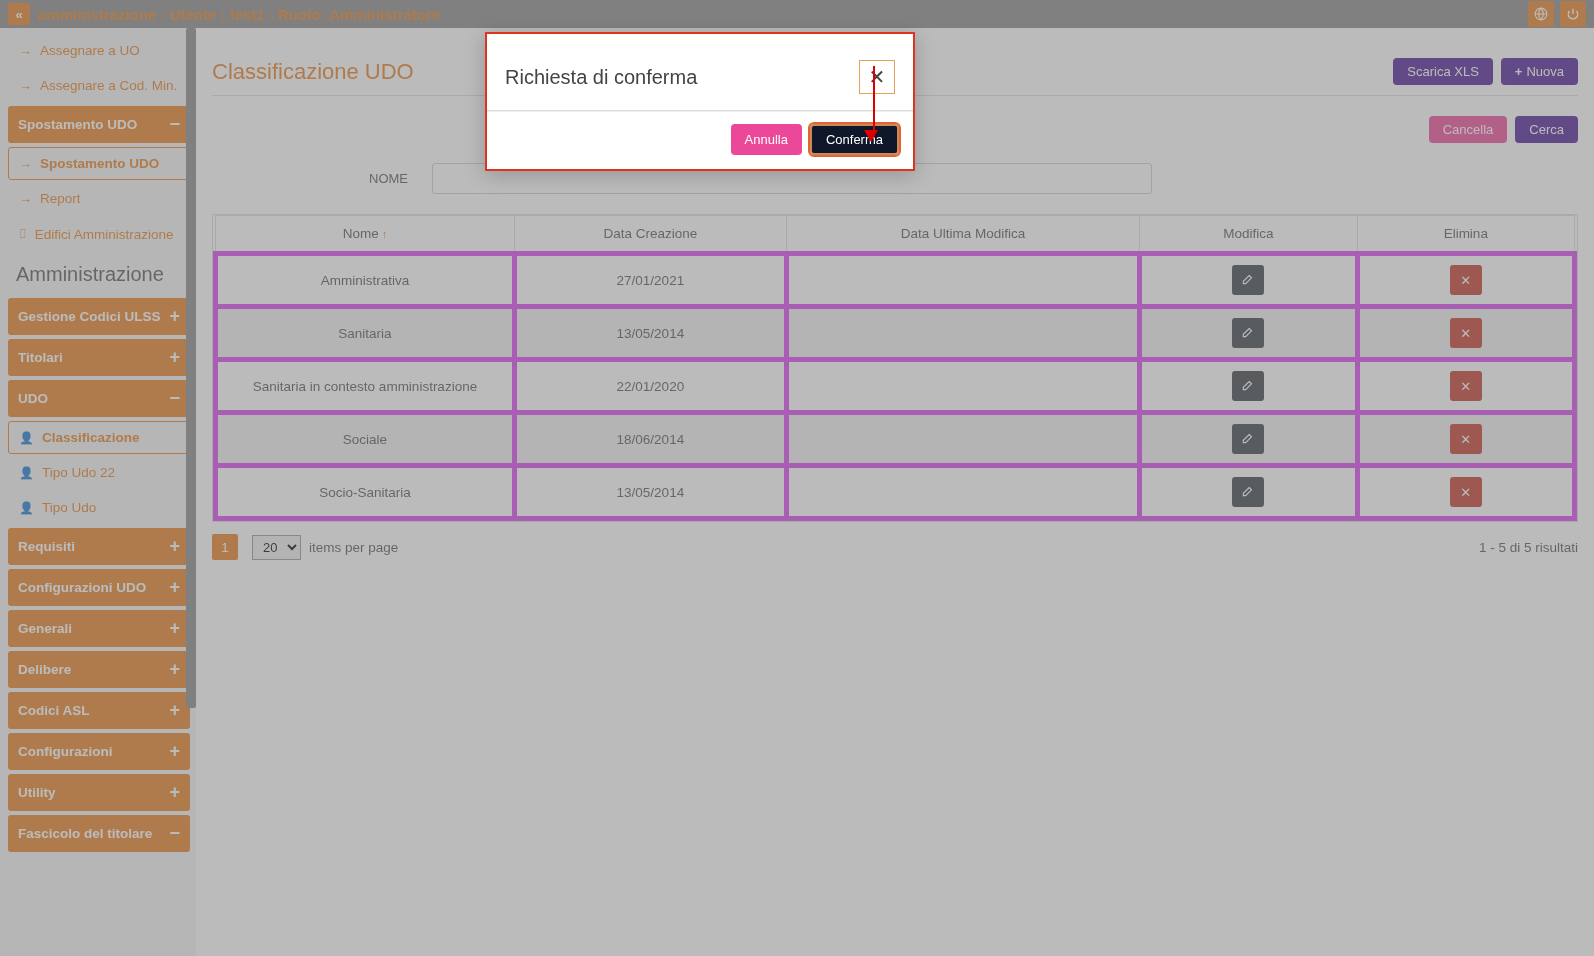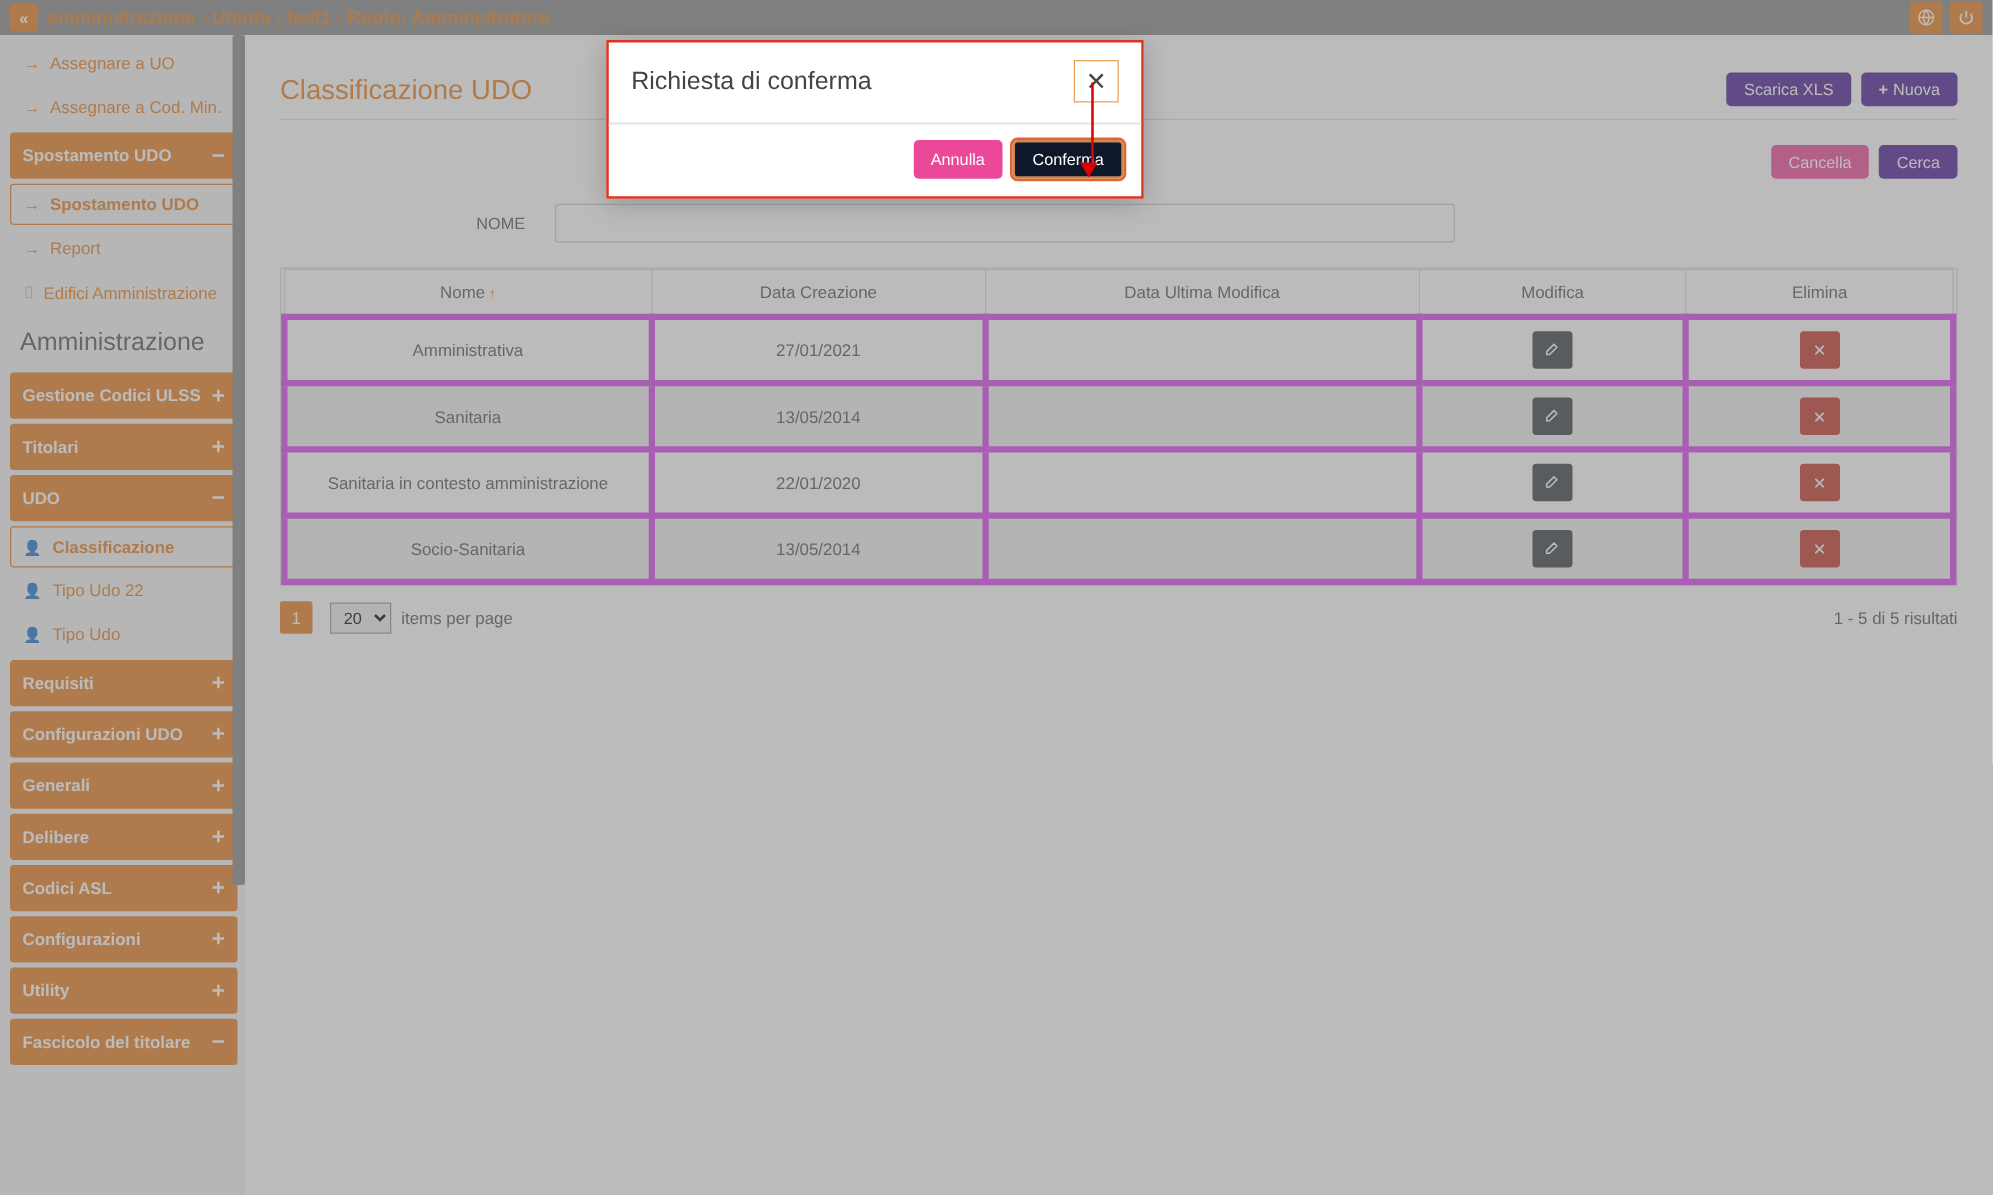--- a/index.html
+++ b/index.html
@@ -20,21 +20,21 @@
 .nav-item.active { border: 1px solid #e67e22; font-weight: bold; }
 .nav-item .arrow { margin-right: 8px; font-size: 13px; }
 .nav-item .user-icon { margin-right: 8px; font-size: 12px; }
 
 .nav-header { background: #e67e22; color: #fff; padding: 8px 10px; font-weight: bold; font-size: 13.5px; display: flex; justify-content: space-between; align-items: center; border-radius: 3px; margin-bottom: 4px; margin-top: 4px; cursor: pointer; }
 .nav-header .toggle { font-size: 18px; font-weight: bold; }
 
 .section-title { color: #555; font-size: 20px; padding: 10px 8px 8px; }
 
 
-.main { flex: 1; padding: 30px 28px; background: #fff; overflow-y: auto; position: relative; }
+.main { flex: 1; padding: 30px 16px; background: #fff; overflow-y: auto; position: relative; }
 .page-head { display: flex; align-items: center; margin-bottom: 8px; }
 .page-title { color: #e67e22; font-size: 22px; flex: 1; }
 .btn { padding: 6px 14px; border-radius: 4px; border: none; font-size: 13px; cursor: pointer; color: #fff; display: inline-flex; align-items: center; }
 .btn-orange { background: #4c1d95; align-items: flex-end; }
 .btn-gray { background: #ec4899; }
 .btn-dark { background: #3a4147; }
 .btn-red { background: #c0392b; }
 .btn .plus { margin-right: 4px; font-weight: bold; }
 
 .divider { border-bottom: 1px solid #ddd; margin: 10px 0 20px; }
@@ -56,21 +56,21 @@
 .pager { display: flex; align-items: center; padding: 12px 0; font-size: 13.5px; color: #555; }
 .page-num { background: #e67e22; color: #fff; width: 26px; height: 26px; display: flex; align-items: center; justify-content: center; border-radius: 2px; margin-right: 14px; }
 .page-size { border: 1px solid #999; padding: 3px 6px; margin-right: 8px; font-size: 13px; }
 .pager .spacer { flex: 1; }
 
 
 .overlay { position: absolute; inset: 0; background: rgba(120,120,120,0.5); z-index: 10; }
 
 
 .modal { position: absolute; top: 32px; left: 485px; width: 430px; background: #fff; border: 2px solid #d32; z-index: 20; box-shadow: 0 4px 20px rgba(0,0,0,0.2); }
-.modal-head { display: flex; align-items: center; padding: 14px 18px 8px; }
+.modal-head { display: flex; align-items: center; padding: 26px 18px 8px; }
 .modal-title { flex: 1; font-size: 20px; color: #444; }
 .modal-close { border: 1px solid #e6a055; background: #fff; width: 36px; height: 34px; font-size: 20px; color: #444; cursor: pointer; display: flex; align-items: center; justify-content: center; }
 .modal-divider { border-bottom: 1px solid #ddd; margin: 8px 0 0; }
 .modal-body { padding: 16px 18px; font-size: 13.5px; color: #555; }
 .modal-foot { padding: 12px 14px 14px; display: flex; justify-content: flex-end; gap: 8px; border-top: 1px solid #eee; position: relative; }
 .modal-foot .btn-confirm { background: #0f172a; border: 2px solid #c85; outline: 2px solid #d63; }
 
 
 .anno-arrow { position: absolute; top: 66px; left: 870px; z-index: 25; color: #d00; pointer-events: none; }
 .anno-arrow .line { width: 2px; height: 64px; background: #d00; margin: 0 auto; }
@@ -256,20 +256,33 @@
               <td><button class="icon-btn-sm btn-dark">
                   <span><svg class="ico" viewBox="0 0 24 24" fill="none" stroke="#fff" stroke-width="2">
                       <path d="M4 20h4l10-10-4-4L4 16v4zM14 6l4 4"></path>
                     </svg></span>
                 </button></td>
               <td><button class="icon-btn-sm btn-red">
                   <span>✕</span>
                 </button></td>
             </tr>
             <tr>
+              <td>Sociale</td>
+              <td>18/06/2014</td>
+              <td></td>
+              <td><button class="icon-btn-sm btn-dark">
+                  <span><svg class="ico" viewBox="0 0 24 24" fill="none" stroke="#fff" stroke-width="2">
+                      <path d="M4 20h4l10-10-4-4L4 16v4zM14 6l4 4"></path>
+                    </svg></span>
+                </button></td>
+              <td><button class="icon-btn-sm btn-red">
+                  <span>✕</span>
+                </button></td>
+            </tr>
+            <tr>
               <td>Socio-Sanitaria</td>
               <td>13/05/2014</td>
               <td></td>
               <td><button class="icon-btn-sm btn-dark">
                   <span><svg class="ico" viewBox="0 0 24 24" fill="none" stroke="#fff" stroke-width="2">
                       <path d="M4 20h4l10-10-4-4L4 16v4zM14 6l4 4"></path>
                     </svg></span>
                 </button></td>
               <td><button class="icon-btn-sm btn-red">
                   <span>✕</span>

